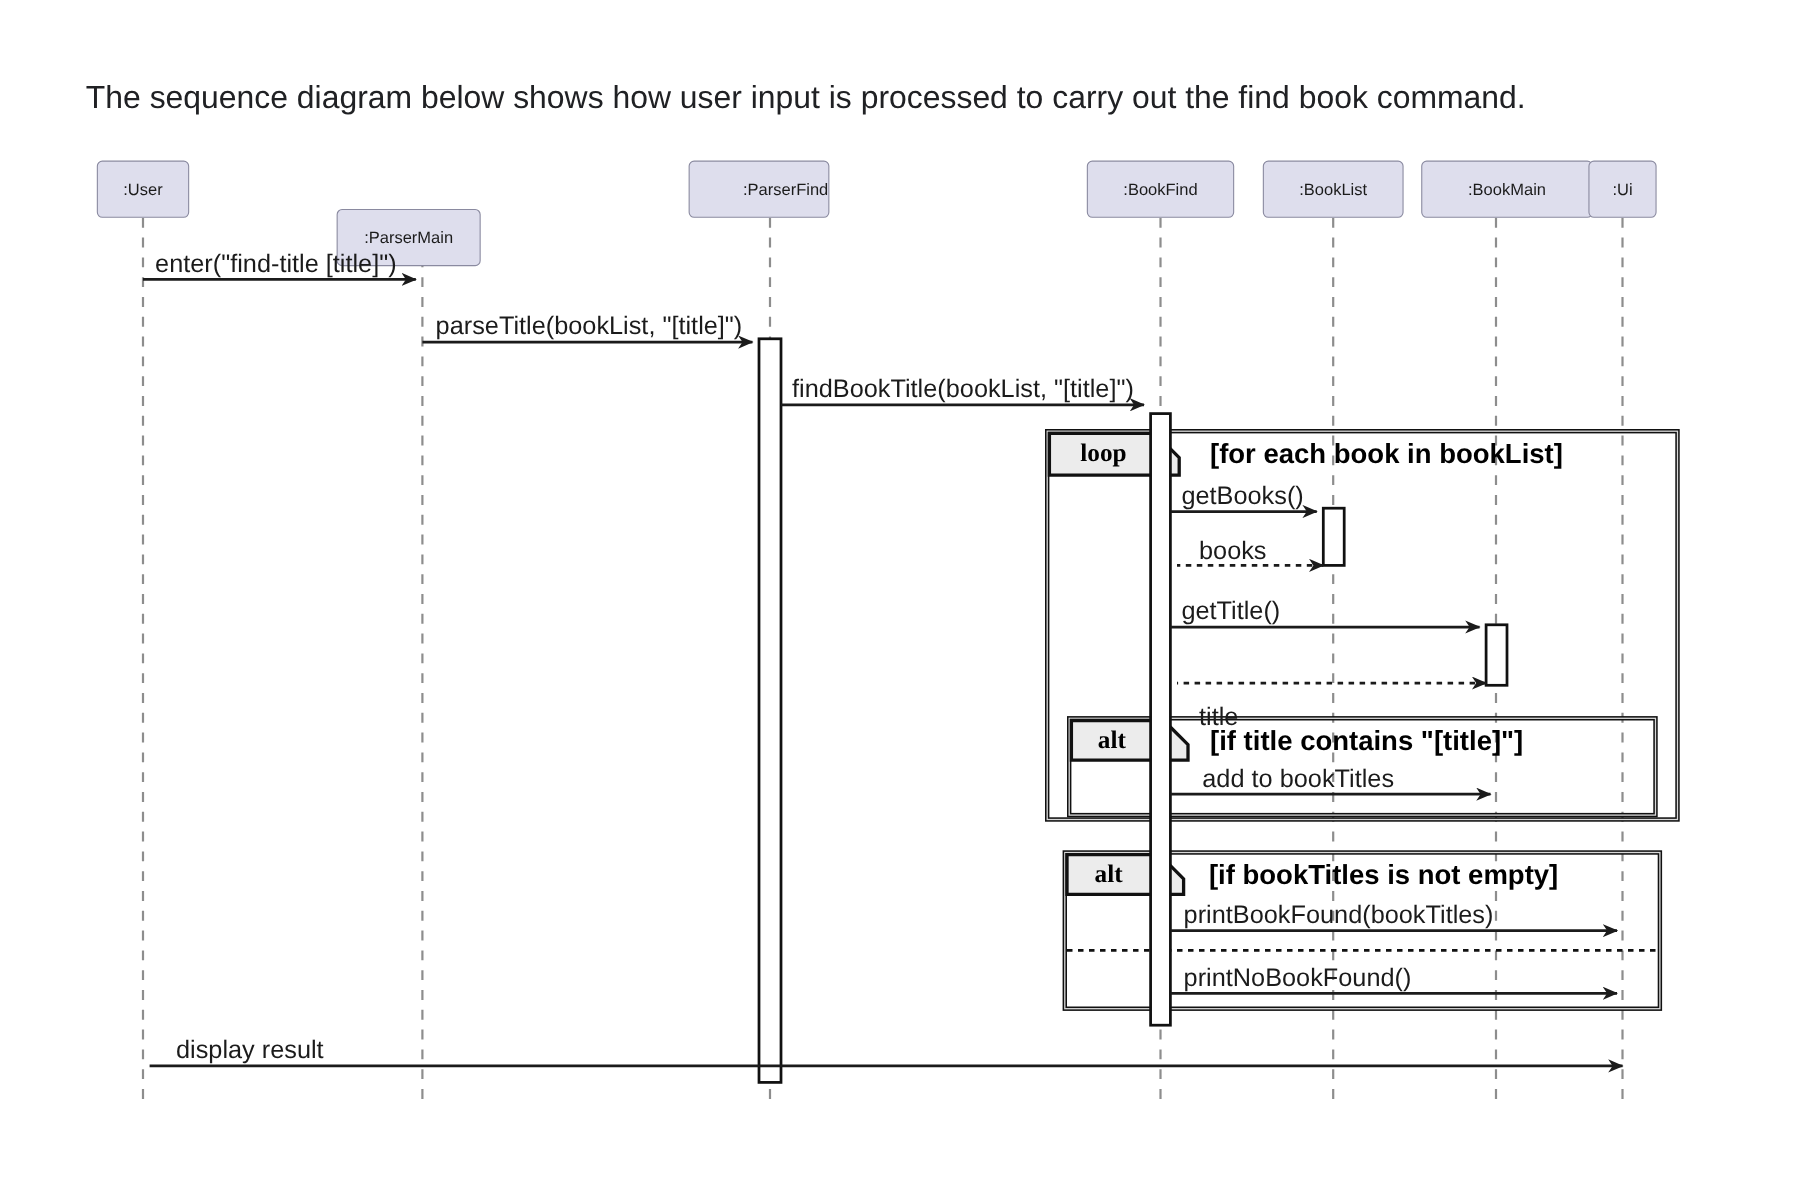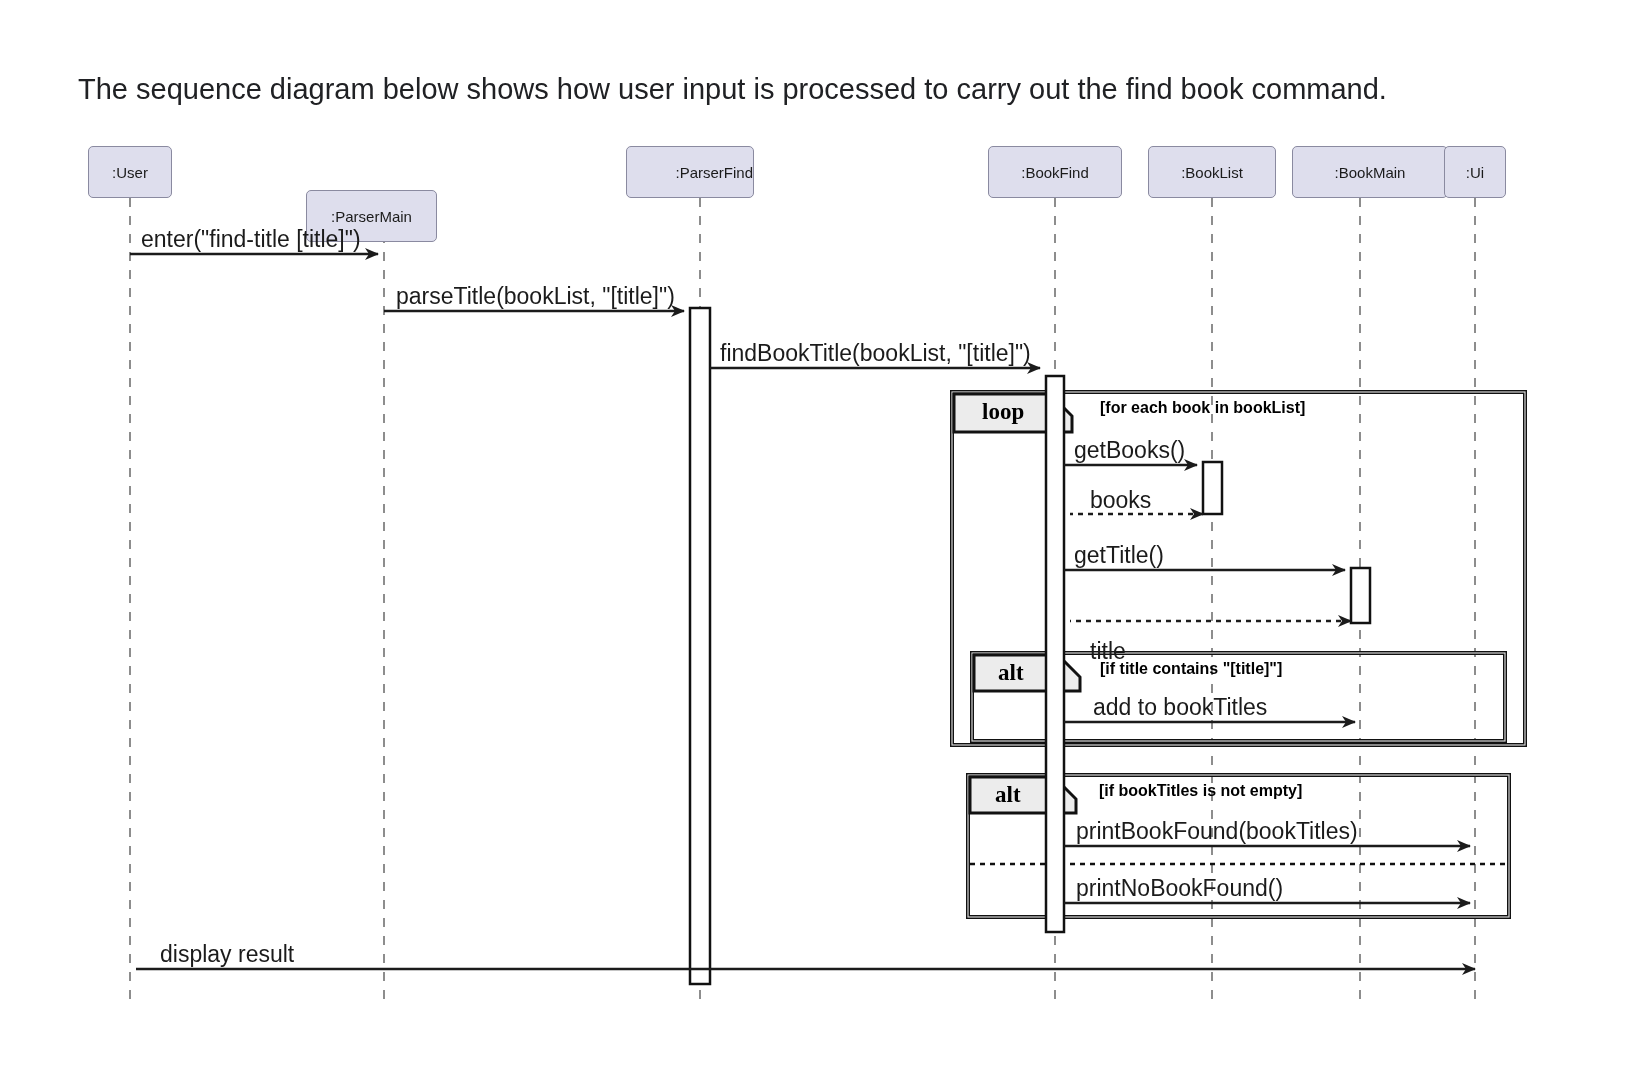--- a/index.html
+++ b/index.html
@@ -67,21 +67,21 @@
   .frag-kind {
     position: absolute;
     font-size: 23px;
     font-weight: bold;
     color: #000;
     white-space: nowrap;
     font-family: Liberation Serif, serif;
   }
   .frag-guard {
     position: absolute;
-    font-size: 16px;
+    font-size: 25px;
     font-weight: bold;
     color: #000;
     white-space: nowrap;
     font-family: "Liberation Sans", sans-serif;
   }
 </style>
 </head>
 <body>
 
 <div id="page">

